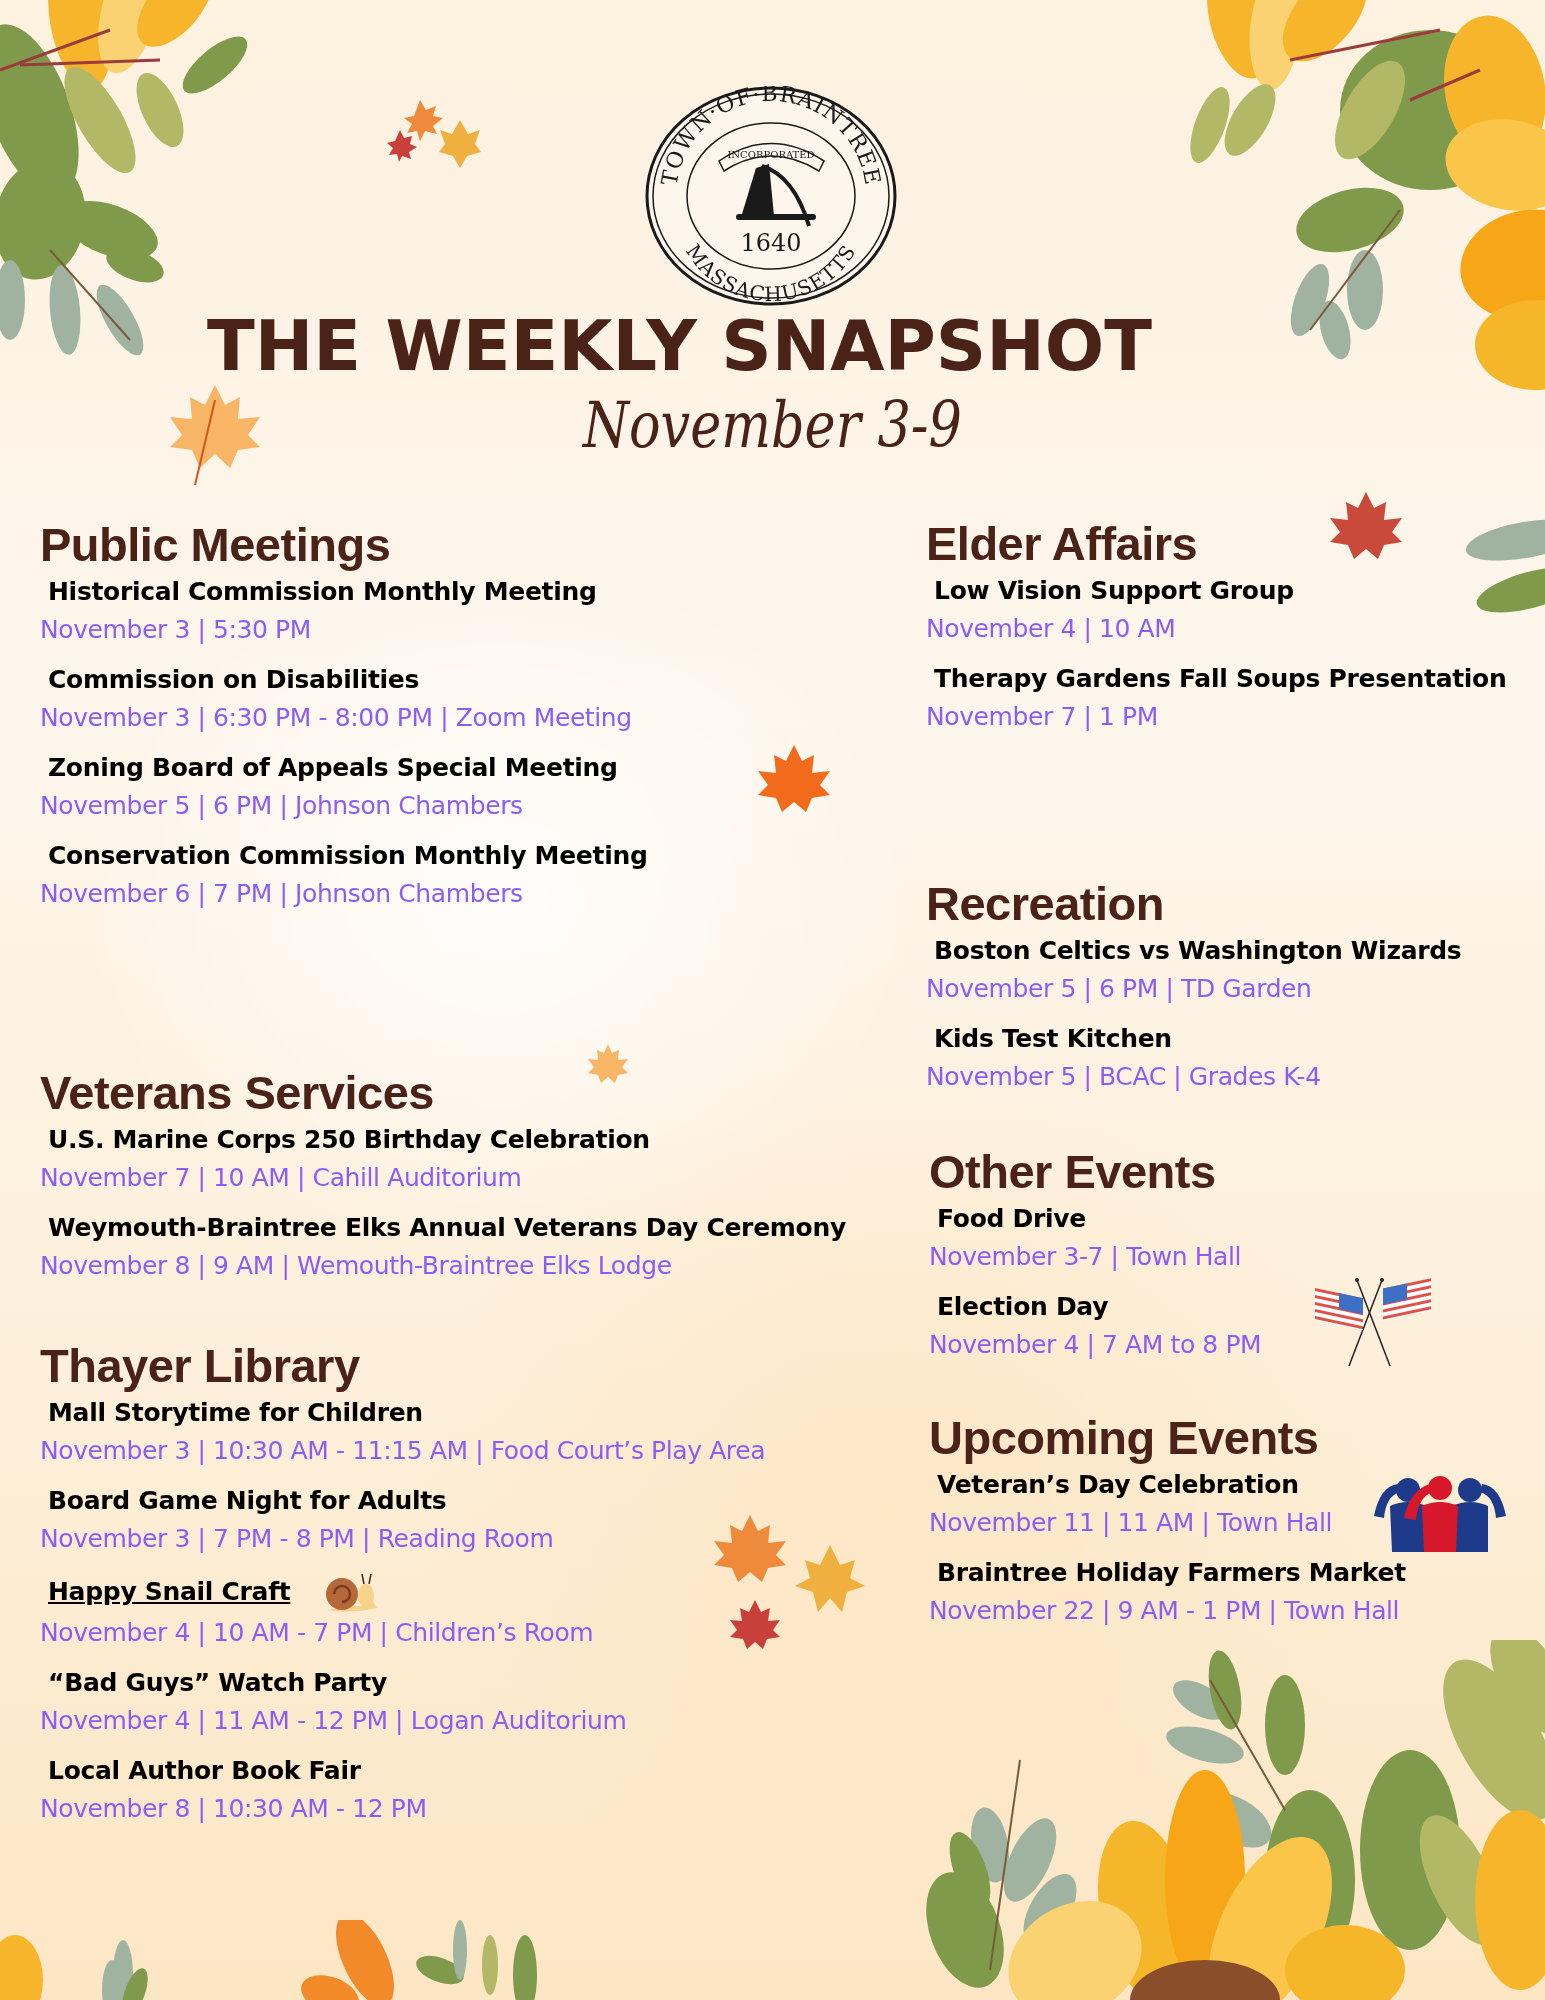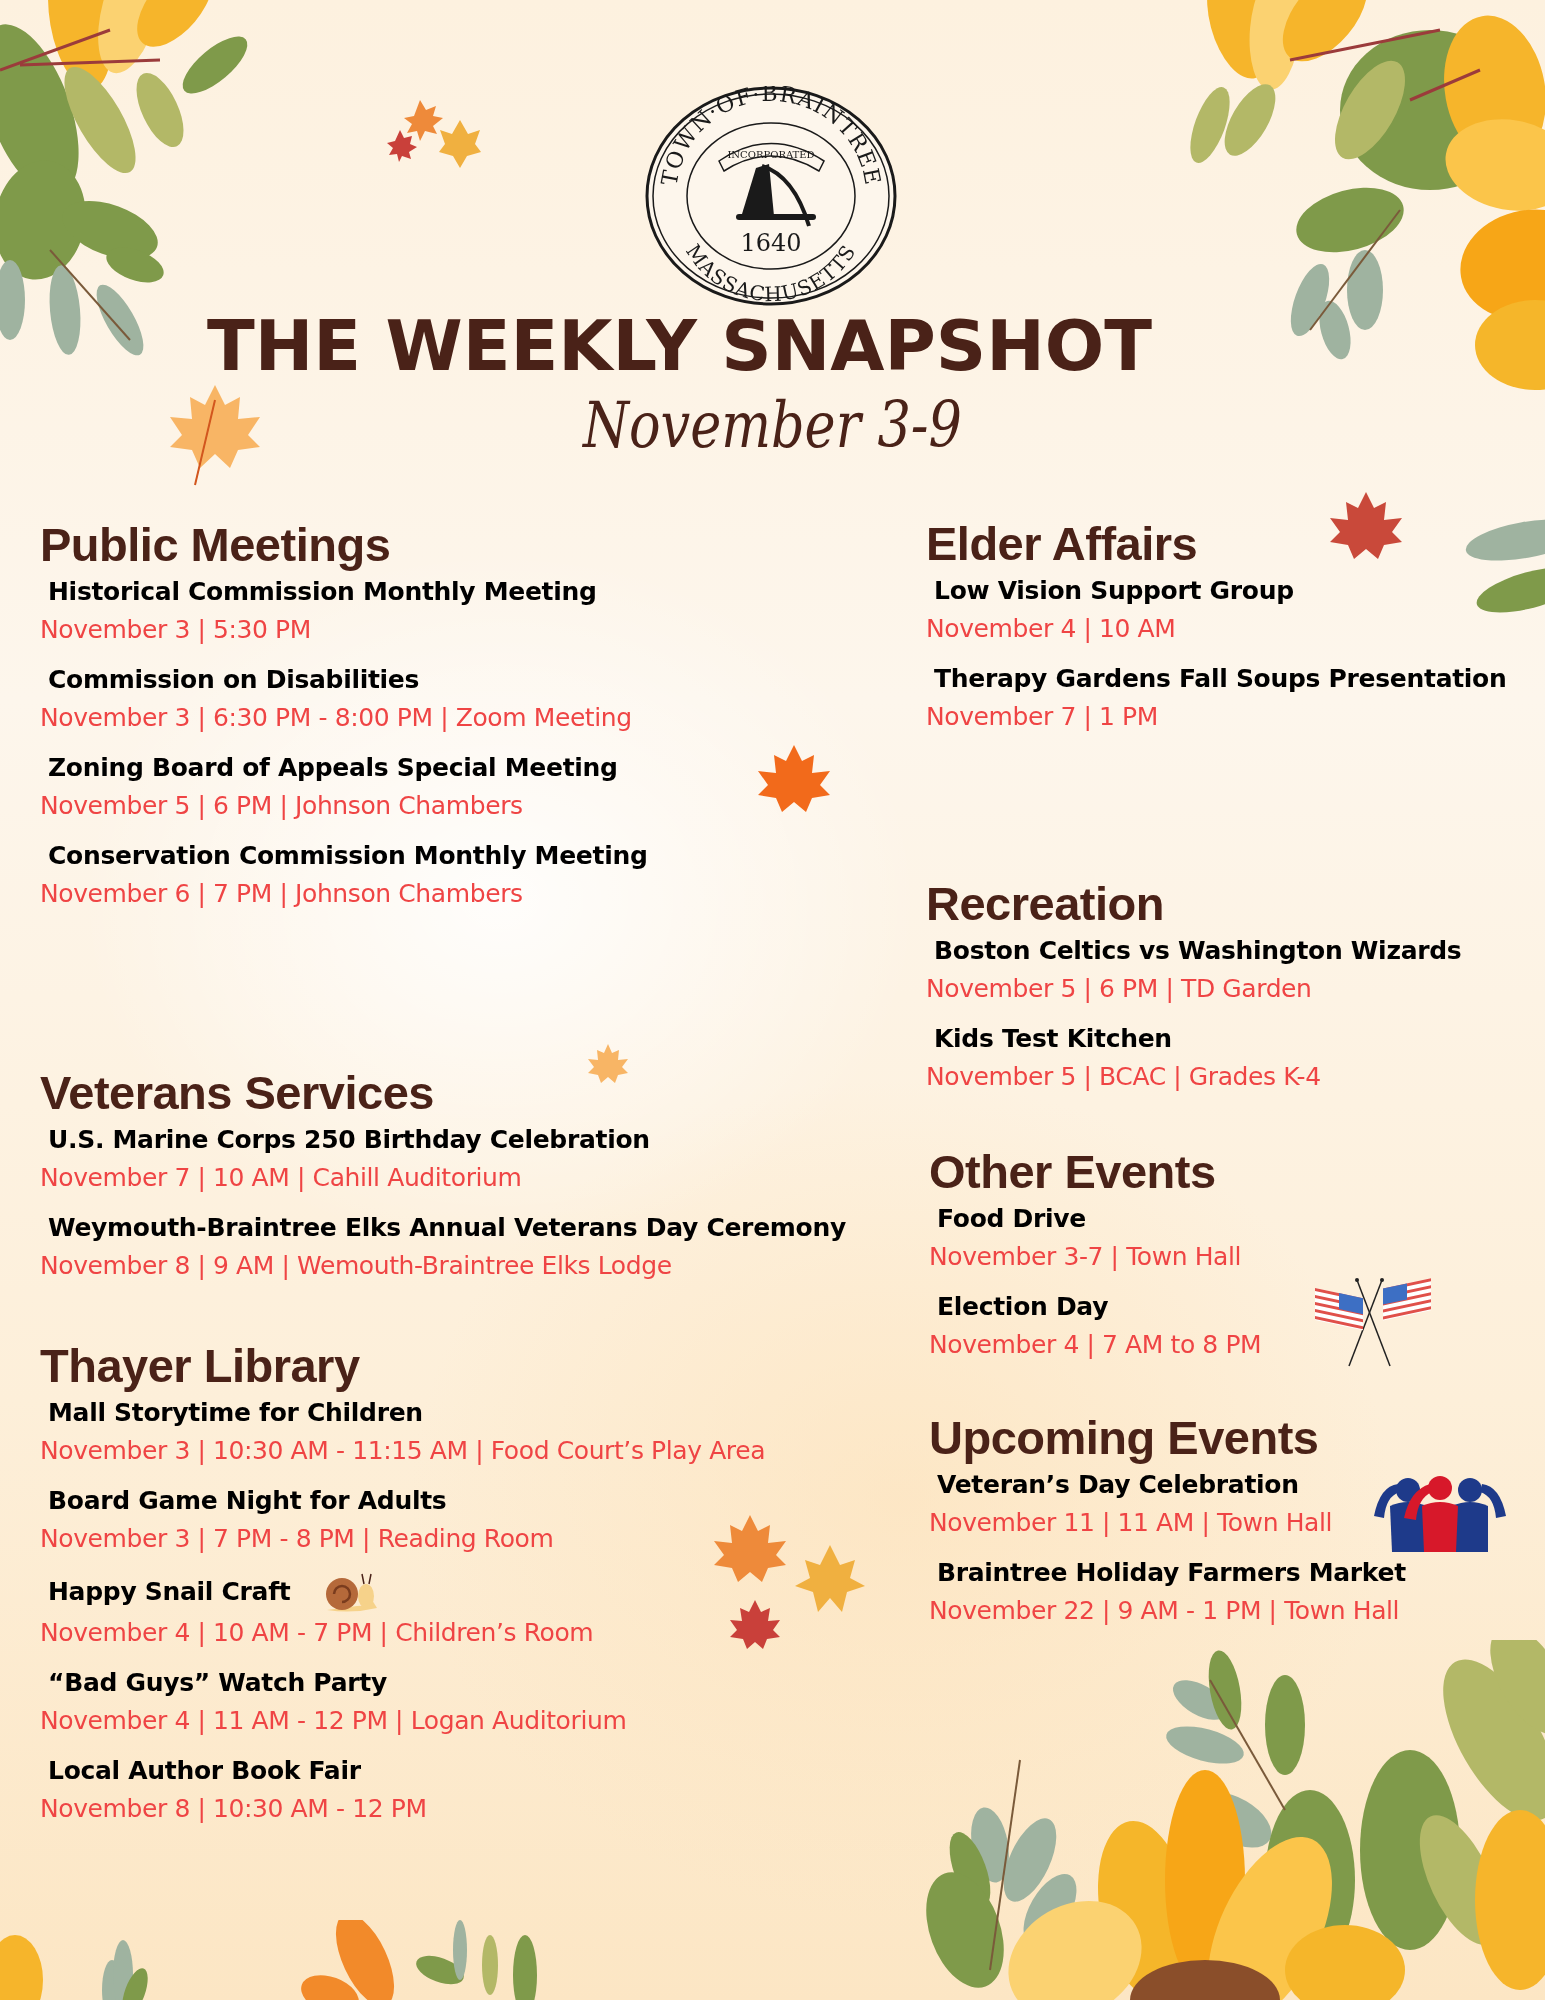--- a/index.html
+++ b/index.html
@@ -40,21 +40,21 @@
   .event { margin-top: 0; }
   .event + .event { margin-top: 12px; }
   .event .name {
     font-family: "DejaVu Sans", sans-serif; font-weight: bold;
     font-size: 25px; line-height: 38px; color: #000000; white-space: nowrap;
     letter-spacing: -0.3px;
     margin-left: 8px;
   }
   .event .details {
     font-family: "DejaVu Sans", sans-serif; font-weight: normal;
-    font-size: 25px; line-height: 38px; color: #ef4444; white-space: nowrap;
+    font-size: 25px; line-height: 38px; color: #8b5cf6; white-space: nowrap;
     letter-spacing: -0.4px;
   }
 </style>
 </head>
 <body>
 
 <svg class="deco" style="left:0;top:0" width="340" height="380" viewBox="0 0 340 380">
   <ellipse cx="80" cy="20" rx="30" ry="70" fill="#f6b52b" transform="rotate(-10 80 20)"></ellipse>
   <ellipse cx="130" cy="10" rx="28" ry="65" fill="#fbd271" transform="rotate(15 130 10)"></ellipse>
   <ellipse cx="175" cy="5" rx="26" ry="50" fill="#f6b52b" transform="rotate(40 175 5)"></ellipse>
@@ -219,21 +219,21 @@
   <h2>Thayer Library</h2>
   <div class="event">
       <div class="name">Mall Storytime for Children</div>
       <div class="details">November 3 | 10:30 AM - 11:15 AM | Food Court’s Play Area</div>
     </div>
   <div class="event">
       <div class="name">Board Game Night for Adults</div>
       <div class="details">November 3 | 7 PM - 8 PM | Reading Room</div>
     </div>
   <div class="event">
-    <div class="name" style="display:flex;align-items:center;gap:32px;">
+    <div class="name" style="display:flex;align-items:center;gap:32px;text-decoration:underline;">
       <span>Happy Snail Craft</span>
       <svg width="60" height="44" viewBox="0 0 60 44">
         <path d="M5 40 Q30 44 55 38 L50 30 Q45 36 35 36 Z" fill="#f6d28a"></path>
         <circle cx="20" cy="24" r="16" fill="#b5693a"></circle>
         <path d="M20 24 m-8 0 a8 8 0 1 1 8 8" stroke="#7a3c1e" stroke-width="2.5" fill="none"></path>
         <ellipse cx="44" cy="26" rx="8" ry="12" fill="#f6d28a"></ellipse>
         <path d="M42 14 L40 4 M47 14 L49 4" stroke="#4a2218" stroke-width="1.5"></path>
       </svg>
     </div>
     <div class="details">November 4 | 10 AM - 7 PM | Children’s Room</div>

